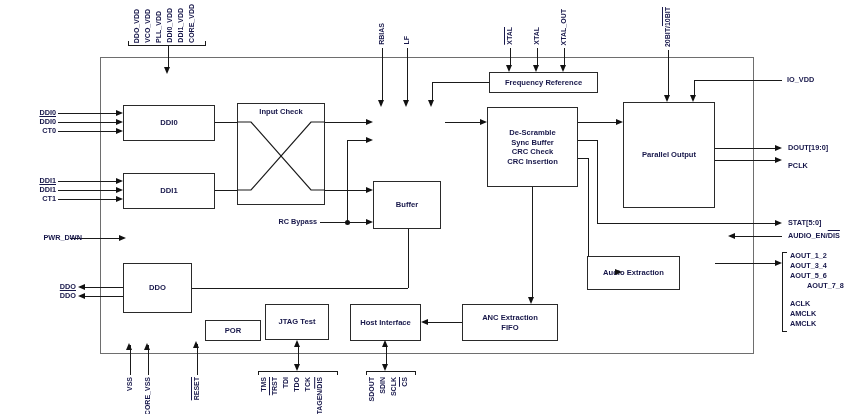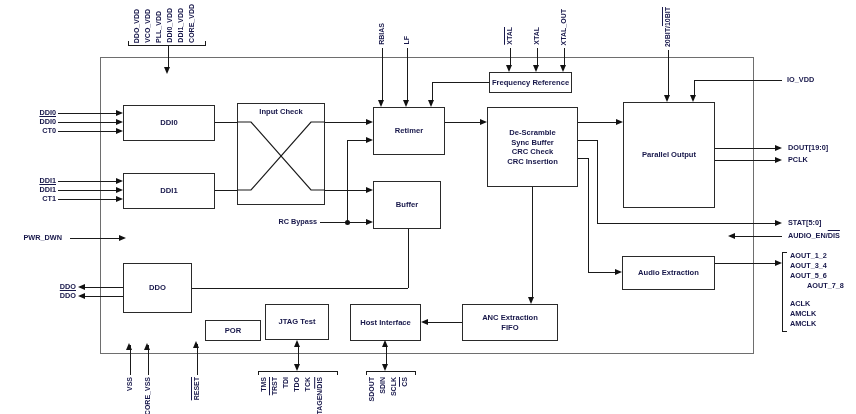--- a/index.html
+++ b/index.html
@@ -98,39 +98,36 @@
   <div class="bx" style="left:123px;top:173px;width:92px;height:36px">
       <div class="bl">DDI1</div>
     </div>
   <div class="bx" style="left:237px;top:103px;width:88px;height:102px;justify-content:flex-start;padding-top:3px">
     <div class="bl">Input Check</div>
   </div>
   <svg style="position:absolute;left:237px;top:103px" width="88" height="102" viewBox="0 0 88 102">
     <polyline points="0,19 14,19 74,87 88,87" fill="none" stroke="#1a1a1a" stroke-width="1.2"></polyline>
     <polyline points="0,87 14,87 74,19 88,19" fill="none" stroke="#1a1a1a" stroke-width="1.2"></polyline>
   </svg>
-  <div class="bx" style="left:373px;top:107px;width:72px;height:48px">
-      <div class="bl">Retimer</div>
-    </div>
   <div class="bx" style="left:373px;top:181px;width:68px;height:48px">
       <div class="bl">Buffer</div>
     </div>
-  <div class="bx" style="left:489px;top:72px;width:83px;height:21px">
+  <div class="bx" style="left:489px;top:72px;width:109px;height:21px">
       <div class="bl">Frequency Reference</div>
     </div>
   <div class="bx" style="left:487px;top:107px;width:91px;height:80px">
     <div class="bl">De-Scramble</div>
     <div class="bl">Sync Buffer</div>
     <div class="bl">CRC Check</div>
     <div class="bl">CRC Insertion</div>
   </div>
   <div class="bx" style="left:623px;top:102px;width:92px;height:106px">
       <div class="bl">Parallel Output</div>
     </div>
-  <div class="bx" style="left:622px;top:256px;width:93px;height:34px">
+  <div class="bx" style="left:587px;top:256px;width:93px;height:34px">
       <div class="bl">Audio Extraction</div>
     </div>
   <div class="bx" style="left:462px;top:304px;width:96px;height:37px">
     <div class="bl">ANC Extraction</div>
     <div class="bl">FIFO</div>
   </div>
   <div class="bx" style="left:265px;top:304px;width:64px;height:36px">
       <div class="bl">JTAG Test</div>
     </div>
   <div class="bx" style="left:350px;top:304px;width:71px;height:37px">
@@ -195,28 +192,28 @@
   <div class="vl" style="left:532px;bottom:369px">XTAL</div>
   <div class="vl" style="left:559px;bottom:369px">XTAL_OUT</div>
   <div class="vl" style="left:663px;bottom:367px"><span>20BIT/</span><span class="ov">10BIT</span></div>
 
   <div class="pl pr" style="left:6px;top:108px;width:50px">DDI0</div>
   <div class="pl pr ov" style="left:6px;top:117px;width:50px">DDI0</div>
   <div class="pl pr" style="left:6px;top:126px;width:50px">CT0</div>
   <div class="pl pr" style="left:6px;top:176px;width:50px">DDI1</div>
   <div class="pl pr ov" style="left:6px;top:185px;width:50px">DDI1</div>
   <div class="pl pr" style="left:6px;top:194px;width:50px">CT1</div>
-  <div class="pl pr" style="left:0px;top:233px;width:62px">PWR_DWN</div>
+  <div class="pl pr" style="left:0px;top:233px;width:82px">PWR_DWN</div>
   <div class="pl pr" style="left:30px;top:282px;width:46px">DDO</div>
   <div class="pl pr ov" style="left:30px;top:291px;width:46px">DDO</div>
   <div class="pl pr" style="left:267px;top:217px;width:50px">RC Bypass</div>
 
   <div class="pl" style="left:787px;top:75px">IO_VDD</div>
   <div class="pl" style="left:788px;top:143px">DOUT[19:0]</div>
-  <div class="pl" style="left:788px;top:155px">PCLK</div>
+  <div class="pl" style="left:788px;top:161px">PCLK</div>
   <div class="pl" style="left:788px;top:218px">STAT[5:0]</div>
   <div class="pl" style="left:788px;top:231px"><span>AUDIO_EN/</span><span class="ov">DIS</span></div>
   <div class="pl" style="left:790px;top:251px">AOUT_1_2</div>
   <div class="pl" style="left:790px;top:261px">AOUT_3_4</div>
   <div class="pl" style="left:790px;top:271px">AOUT_5_6</div>
   <div class="pl" style="left:807px;top:281px">AOUT_7_8</div>
   <div class="pl" style="left:790px;top:299px">ACLK</div>
   <div class="pl" style="left:790px;top:309px">AMCLK</div>
   <div class="pl" style="left:790px;top:319px">AMCLK</div>
 

